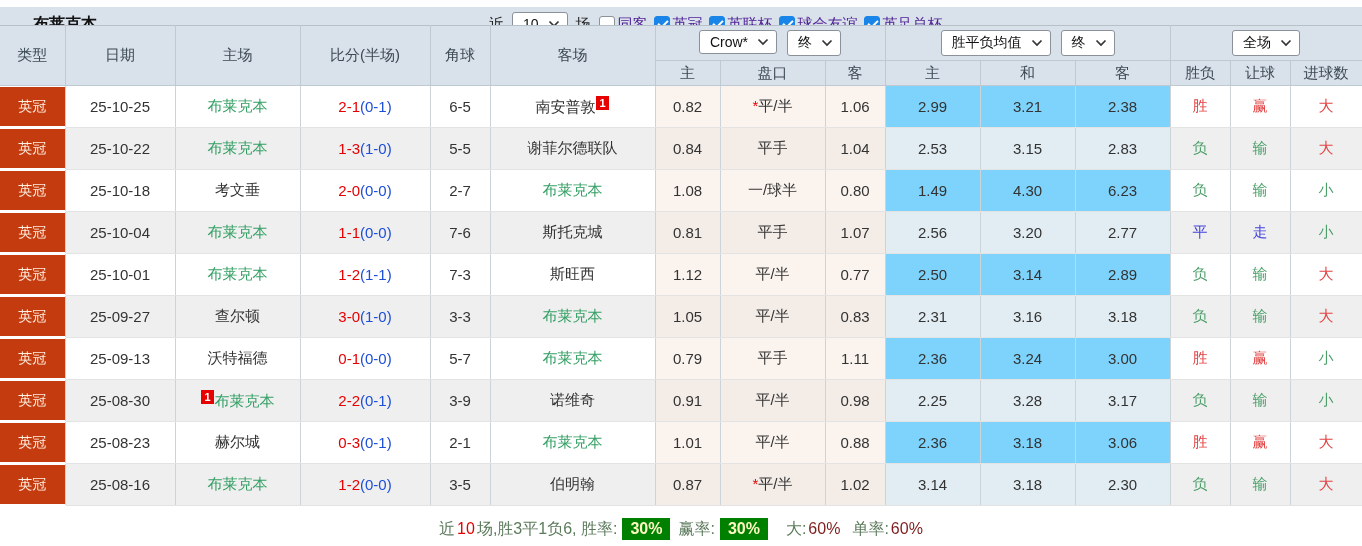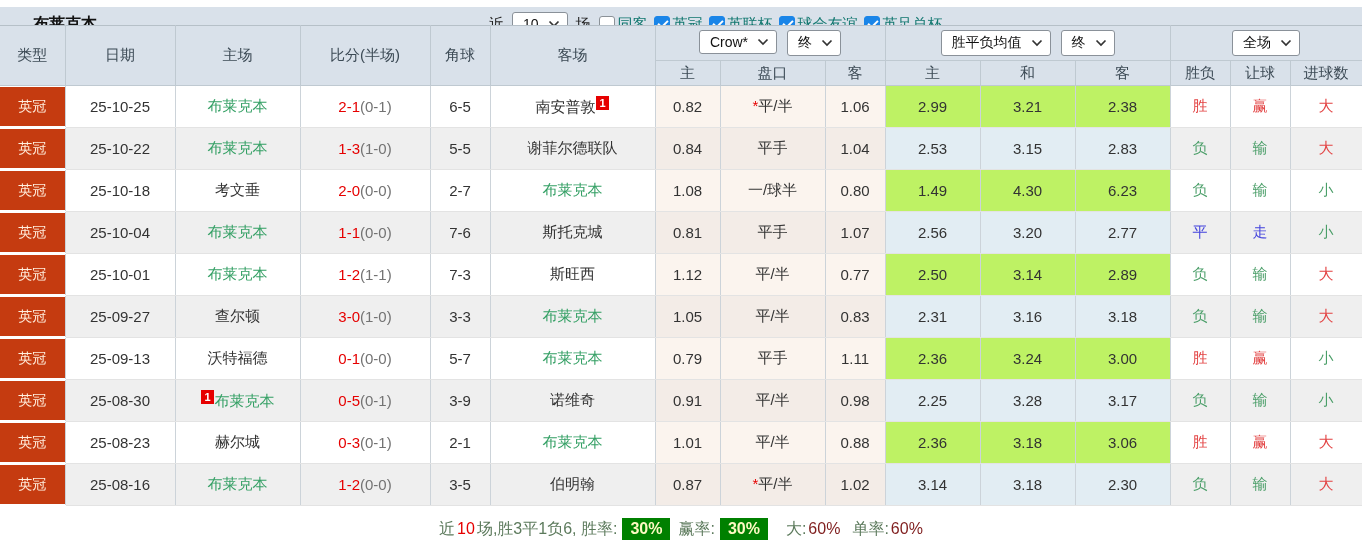--- a/index.html
+++ b/index.html
@@ -10,21 +10,21 @@
   .topbar { position:absolute; top:7px; left:0; width:1362px; height:34px;
             background:#d9e1ea; display:flex; align-items:center; }
   .team-title { font-size:16px; font-weight:bold; color:#111; margin-left:33px; }
   .controls { position:absolute; left:487px; top:0; height:34px; display:flex; align-items:center; gap:6px; font-size:15px; color:#222; }
   .controls .lbl { margin:0 2px; }
 
   .dd { display:inline-flex; align-items:center; background:#fff; border:1px solid #8a9199;
         border-radius:3px; padding:3px 7px 3px 10px; gap:9px; font-size:14px; color:#111; cursor:pointer; white-space:nowrap; }
   .dd svg { display:block; }
 
-  .chk { display:inline-flex; align-items:center; gap:3px; cursor:pointer; font-size:15px; color:#0f766e; }
+  .chk { display:inline-flex; align-items:center; gap:3px; cursor:pointer; font-size:15px; color:#4c1d95; }
   .box { position:relative; width:16px; height:16px; border:1px solid #8b9298; border-radius:3px; background:#fff; display:inline-block; }
   .chk.on .box { background:var(--accent-checkbox); border-color:var(--accent-checkbox); }
   .chk.on .box::after { content:""; position:absolute; left:3px; top:3px; width:8px; height:4px;
                         border-left:2px solid #fff; border-bottom:2px solid #fff; transform:rotate(-45deg); }
 
   
   table { position:absolute; top:25px; left:0; width:1362px; border-collapse:collapse; table-layout:fixed;
           border-top:1px solid #b6c0c8; }
   th, td { text-align:center; vertical-align:middle; overflow:hidden; white-space:nowrap; }
   thead th { background:#d9e1ea; color:#3c4a55; font-weight:normal; font-size:15px;
@@ -33,31 +33,31 @@
   thead tr.hrow2 th { height:25px; }
   thead th.grp { border-bottom:1px solid #bfc9d1; }
   .ddwrap { display:flex; justify-content:center; align-items:flex-start; gap:10px; }
 
   tbody td { height:41px; font-size:15px; color:#333;
              border-right:1px solid #ccd3d9; border-bottom:1px solid #e3e3e3; }
   tbody tr.odd td  { background:#ffffff; }
   tbody tr.even td { background:#efefef; }
   tbody tr.odd  td.t-crow { background:#fbf4ee; }
   tbody tr.even td.t-crow { background:#f3ece7; }
-  tbody tr.odd  td.t-avg  { background:#bef264; }
+  tbody tr.odd  td.t-avg  { background:#7dd3fc; }
   tbody tr.even td.t-avg  { background:#e2edf3; }
 
   td.c-type { padding:0; background:#fff !important; border-bottom:1px solid #fff; }
   .type-badge { margin:1px 0 1px 0; height:39px; background:var(--badge-bg); color:var(--badge-text);
                 display:flex; align-items:center; justify-content:center; font-size:14px; cursor:pointer; }
 
   .tname { cursor:pointer; }
   .tname.focus { color:var(--focus-team); }
   .score-main { color:var(--score-red); }
-  .score-half { color:#737373; }
+  .score-half { color:#1d4ed8; }
   .star { color:#e60000; }
   .mini-badge { display:inline-block; background:#e60000; color:#fff; font-size:11px; font-weight:bold;
                 line-height:14px; padding:0 3px; vertical-align:5px; margin:0 1px; }
   .clr-red   { color:var(--red); }
   .clr-green { color:var(--green); }
   .clr-blue  { color:var(--blue); }
 
   
   .footer { position:absolute; top:512px; left:0; width:1362px; height:34px;
             display:flex; align-items:center; justify-content:center; gap:2px;
@@ -321,21 +321,21 @@
       <td class="c-res clr-red">胜</td>
       <td class="c-res clr-red">赢</td>
       <td class="c-res clr-green">小</td>
     </tr>
         <tr class="even">
       <td class="c-type">
             <div class="type-badge">英冠</div>
           </td>
       <td class="c-date">25-08-30</td>
       <td class="c-team"><span class="mini-badge">1</span><span class="tname focus">布莱克本</span></td>
-      <td class="c-score"><span class="score-main">0-5</span><span class="score-half">(0-1)</span></td>
+      <td class="c-score"><span class="score-main">2-2</span><span class="score-half">(0-1)</span></td>
       <td class="c-corner">3-9</td>
       <td class="c-team"><span class="tname">诺维奇</span></td>
       <td class="t-crow">0.91</td>
       <td class="t-crow"><span>平/半</span></td>
       <td class="t-crow">0.98</td>
       <td class="t-avg">2.25</td>
       <td class="t-avg">3.28</td>
       <td class="t-avg">3.17</td>
       <td class="c-res clr-green">负</td>
       <td class="c-res clr-green">输</td>

